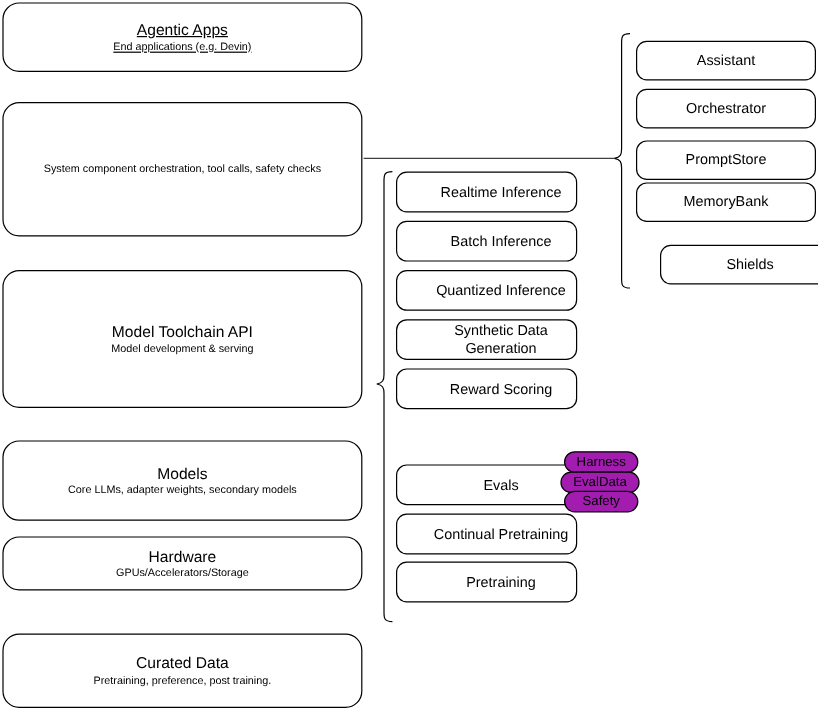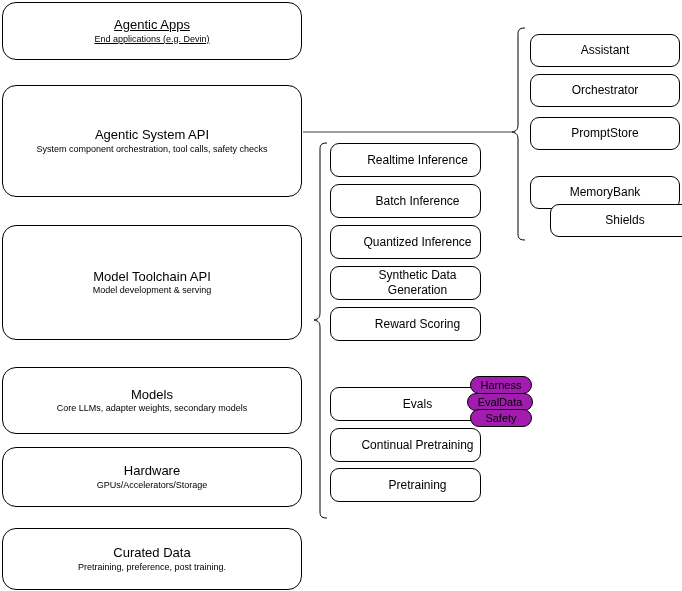--- a/index.html
+++ b/index.html
@@ -110,35 +110,34 @@
              L 320 510
              C 320 515, 320 518, 327 518"></path>
   </svg>
 
   <div class="box layer" style="top:2px; height:58px;text-decoration:underline;">
     <div class="title">Agentic Apps</div>
     <div class="subtitle">End applications (e.g. Devin)</div>
   </div>
 
   <div class="box layer" style="top:85px; height:112px;">
-    <div class="title">Agentic System API</div>
     <div class="subtitle">System component orchestration, tool calls, safety checks</div>
   </div>
 
   <div class="box layer" style="top:225px; height:115px;">
     <div class="title">Model Toolchain API</div>
     <div class="subtitle">Model development &amp; serving</div>
   </div>
 
   <div class="box layer" style="top:367px; height:67px;">
     <div class="title">Models</div>
     <div class="subtitle">Core LLMs, adapter weights, secondary models</div>
   </div>
 
-  <div class="box layer" style="top:447px; height:60px;">
+  <div class="box layer" style="top:447px; height:45px;">
     <div class="title">Hardware</div>
     <div class="subtitle">GPUs/Accelerators/Storage</div>
   </div>
 
   <div class="box layer" style="top:528px; height:62px;">
     <div class="title">Curated Data</div>
     <div class="subtitle">Pretraining, preference, post training.</div>
   </div>
 
   <div class="box item mid" style="top:143px;">
@@ -178,20 +177,20 @@
 
   <div class="box item right" style="top:34px;">
     <span>Assistant</span>
   </div>
   <div class="box item right" style="top:74px;">
     <span>Orchestrator</span>
   </div>
   <div class="box item right" style="top:117px;">
     <span>PromptStore</span>
   </div>
-  <div class="box item right" style="top:176px;">
+  <div class="box item right" style="top:152px;">
     <span>MemoryBank</span>
   </div>
   <div class="box item right" style="top:204px;margin-left:20px;">
     <span>Shields</span>
   </div>
 
 </div>
 
 </body></html>

